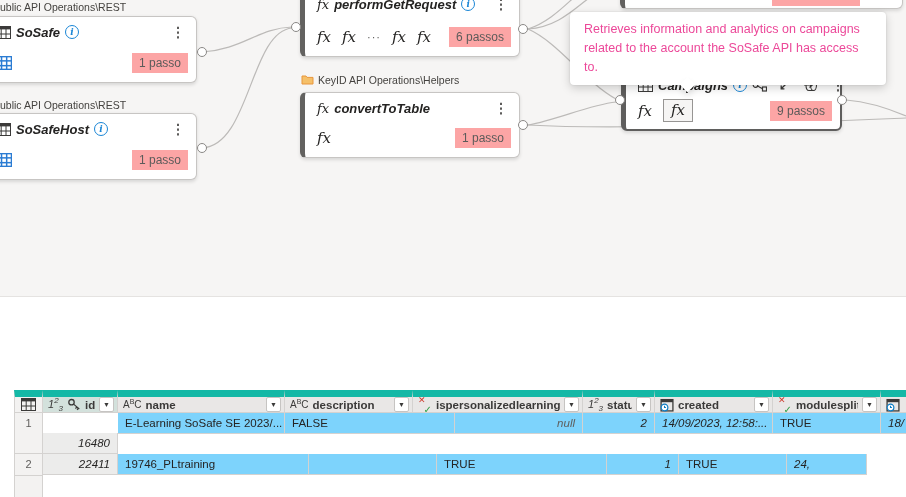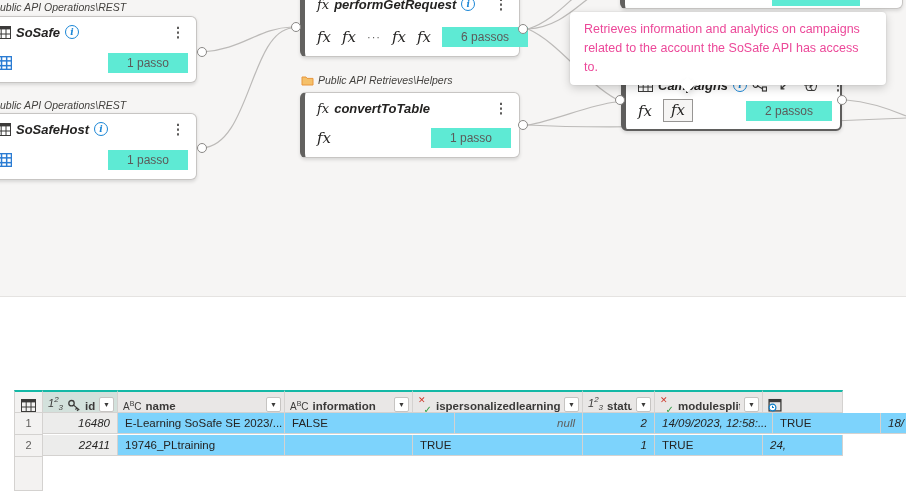--- a/index.html
+++ b/index.html
@@ -4,28 +4,28 @@
 <style>
   * { margin:0; padding:0; box-sizing:border-box; }
   body { font-family:"Liberation Sans",sans-serif; }
   .stage { position:relative; width:906px; height:497px; background:#fff; overflow:hidden; }
 
   
   .canvas { position:absolute; left:0; top:0; width:906px; height:297px; background:#f6f5f4; border-bottom:1px solid #e5e3e1; }
   .wires { position:absolute; left:0; top:0; }
   .wire { fill:none; stroke:#bcbab8; stroke-width:1.2; }
 
-  .group-label { position:absolute; font-size:10.5px; color:#44423f; white-space:nowrap; display:flex; align-items:flex-end; gap:4px;font-style:italic; }
+  .group-label { position:absolute; font-size:10.5px; color:#44423f; white-space:nowrap; display:flex; align-items:flex-start; gap:4px; }
 
   .node { position:absolute; background:#fff; border:1px solid #c7c5c3; border-left:5px solid #636260; border-radius:6px;
           box-shadow:0 1.6px 3.6px rgba(0,0,0,.12); display:flex; flex-direction:column; justify-content:space-between; }
   .node.selected { border:2px solid #5f5e5d; border-left:5px solid #5f5e5d; }
   .node-title { display:flex; align-items:center; gap:5px; padding:7px 9px 2px 12px; font-size:13px; font-style:italic; font-weight:bold; color:#252423; white-space:nowrap; }
   .node-steps { display:flex; align-items:center; gap:11px; padding:3px 8px 9px 12px; }
-  .badge { margin-left:auto; background:#5eead4; color:#5c5b5a; font-size:12px; font-style:normal; font-weight:normal; padding:3px 19px; white-space:nowrap; }
+  .badge { margin-left:auto; background:#fca5a5; color:#5c5b5a; font-size:12px; font-style:normal; font-weight:normal; padding:3px 7px; white-space:nowrap; }
   .fx { font-family:"DejaVu Serif",serif; font-style:italic; font-size:15px; color:#252423; font-weight:normal; }
   .fx.title-fx { font-size:13px; }
   .stepbox { border:1px solid #979593; background:#f6f5f4; padding:1px 7px 2px 7px; }
   .ellipsis { color:#5c5b5a; font-size:11px; letter-spacing:1px; }
   .info { width:14px; height:14px; border:1.2px solid #1a86d6; border-radius:50%; color:#1a86d6; font-size:9px;
           font-family:"DejaVu Serif",serif; font-style:italic; font-weight:bold; display:inline-flex; align-items:center; justify-content:center; flex:none; }
   .kebab { color:#5c5b5a; font-size:14px; font-style:normal; font-weight:bold; padding:0 2px; }
   .push { margin-left:auto; }
   .title-icons { margin-left:auto; display:flex; align-items:center; gap:11px; }
   .connector { position:absolute; width:10px; height:10px; background:#fff; border:1.6px solid #8a8886; border-radius:50%; z-index:6; }
@@ -34,21 +34,21 @@
              box-shadow:0 3px 10px rgba(0,0,0,.18), 0 0 2px rgba(0,0,0,.12); font-size:12.5px; line-height:19px; color:#ec4899; z-index:7; }
   .tooltip-caret { position:absolute; left:112px; bottom:-5px; width:11px; height:11px; background:#fff; transform:rotate(45deg); box-shadow:3px 3px 6px rgba(0,0,0,.10); }
 
   
   .formulabar { position:absolute; left:0; top:297px; width:906px; height:93px; background:#fff; }
 
   
   .ptable { position:absolute; left:14px; top:390px; width:900px; }
   .trow { display:flex; }
   .cell { border-right:1px solid #d4d2d0; border-bottom:1px solid #d4d2d0; overflow:hidden; white-space:nowrap; flex:none; }
-  .hcell { height:23px; background:#e9e7e6; border-top:2px solid #14b8a6; display:flex; align-items:flex-end; gap:4px; padding:0 3px 0 5px;
+  .hcell { height:23px; background:#e9e7e6; border-top:7px solid #14b8a6; display:flex; align-items:center; gap:4px; padding:0 3px 0 5px;
            font-size:11.5px; font-weight:bold; color:#3b3a39; }
   .hcell.sel { background:#d3e1dc; }
   .corner { justify-content:center; padding:0; }
   .gutter { width:29px; background:#f3f2f1; border-left:1px solid #d4d2d0; text-align:center; color:#5e5d5b; font-size:11px; line-height:21px; }
   .dcell { height:21px; font-size:11.5px; color:#252423; line-height:20px; padding:0 7px; background:#7dd3fc; }
   .dcell.sel { background:#ececeb; }
   .v-num { font-style:italic; text-align:right; }
   .v-date { font-style:italic; }
   .v-null { font-style:italic; text-align:right; color:#5f5e5c; }
   .dd { margin-left:auto; width:15px; height:15px; border:1px solid #c6c4c2; border-radius:2px; background:#fff;
@@ -84,21 +84,21 @@
     <div class="group-label" style="left:0;top:1px;">
       <span>ublic API Operations\REST</span>
     </div>
     <div class="group-label" style="left:0;top:99px;">
       <span>ublic API Operations\REST</span>
     </div>
     <div class="group-label" style="left:301px;top:74px;">
       <svg class="glyph" width="13" height="11" viewBox="0 0 13 11">
         <path d="M1 2 h4 l1 1.4 h6 v6.6 h-11 z" fill="#f5c069" stroke="#e8963c" stroke-width="1"></path>
       </svg>
-      <span>Public API Retrieves\Helpers</span>
+      <span>KeyID API Operations\Helpers</span>
     </div>
 
     <div class="node" style="left:620px;top:-48px;width:283px;height:57px;">
       <span class="badge" style="position:absolute;right:42px;bottom:2px;width:88px;height:20px;"></span>
     </div>
 
     <div class="node" style="left:-21px;top:16px;width:218px;height:67px;">
       <div class="node-title">
         <svg class="glyph" width="15" height="13" viewBox="0 0 15 13">
           <rect x="0.5" y="0.5" width="14" height="12" fill="none" stroke="#3b3a39"></rect>
@@ -202,21 +202,21 @@
             <ellipse cx="10.5" cy="7" rx="3" ry="5.5" fill="none" stroke="#3b3a39" stroke-width="1.1"></ellipse>
             <path d="M10.5 1.5 H6 C4.3 1.5 3 3.9 3 7 C3 10.1 4.3 12.5 6 12.5 H10.5" fill="none" stroke="#3b3a39" stroke-width="1.1"></path>
             <path d="M1 7 H9 M6.5 4.5 L9.3 7 L6.5 9.5" fill="none" stroke="#3b3a39" stroke-width="1.2"></path>
           </svg>
           <span class="kebab">⋮</span>
         </span>
       </div>
       <div class="node-steps" style="padding-bottom:7px;">
         <span class="fx">fx</span>
         <span class="stepbox"><span class="fx">fx</span></span>
-        <span class="badge">2 passos</span>
+        <span class="badge">9 passos</span>
       </div>
     </div>
 
     <div class="connector" style="left:197px;top:47px;"></div>
     <div class="connector" style="left:197px;top:143px;"></div>
     <div class="connector" style="left:291px;top:22px;"></div>
     <div class="connector" style="left:518px;top:24px;"></div>
     <div class="connector" style="left:518px;top:120px;"></div>
     <div class="connector" style="left:615px;top:95px;"></div>
     <div class="connector" style="left:837px;top:95px;"></div>
@@ -254,36 +254,46 @@
         <span class="hlabel">id</span>
         <span class="dd">▼</span>
       </div>
       <div class="cell hcell" style="width:167px;">
         <span class="abc"><span>A</span><sup>B</sup><span>C</span></span>
         <span class="hlabel">name</span>
         <span class="dd">▼</span>
       </div>
       <div class="cell hcell" style="width:128px;">
         <span class="abc"><span>A</span><sup>B</sup><span>C</span></span>
-        <span class="hlabel">information</span>
+        <span class="hlabel">description</span>
         <span class="dd">▼</span>
       </div>
       <div class="cell hcell" style="width:170px;">
         <span class="tf">
             <span class="x">✕</span>
             <span class="c">✓</span>
           </span>
         <span class="hlabel">ispersonalizedlearning</span>
         <span class="dd">▼</span>
       </div>
       <div class="cell hcell" style="width:72px;">
         <span class="n123"><span>1</span><sup>2</sup><sub>3</sub></span>
         <span class="hlabel">status</span>
         <span class="dd">▼</span>
       </div>
+      <div class="cell hcell" style="width:118px;">
+        <svg class="glyph" width="14" height="14" viewBox="0 0 13 13">
+          <rect x="1" y="1.5" width="11" height="10.5" fill="none" stroke="#3b3a39" stroke-width="1.2"></rect>
+          <rect x="1" y="1.5" width="11" height="2.4" fill="#3b3a39"></rect>
+          <circle cx="4.2" cy="8.8" r="3.1" fill="#fff" stroke="#0a7bc4" stroke-width="1.1"></circle>
+          <path d="M4.2 7.3 v1.5 h1.3" stroke="#0a7bc4" fill="none" stroke-width="1"></path>
+        </svg>
+        <span class="hlabel">created</span>
+        <span class="dd">▼</span>
+      </div>
       <div class="cell hcell" style="width:108px;">
         <span class="tf">
             <span class="x">✕</span>
             <span class="c">✓</span>
           </span>
         <span class="hlabel">modulesplit</span>
         <span class="dd">▼</span>
       </div>
       <div class="cell hcell" style="width:80px;">
         <svg class="glyph" width="14" height="14" viewBox="0 0 13 13">
@@ -291,34 +301,34 @@
           <rect x="1" y="1.5" width="11" height="2.4" fill="#3b3a39"></rect>
           <circle cx="4.2" cy="8.8" r="3.1" fill="#fff" stroke="#0a7bc4" stroke-width="1.1"></circle>
           <path d="M4.2 7.3 v1.5 h1.3" stroke="#0a7bc4" fill="none" stroke-width="1"></path>
         </svg>
         <span class="hlabel"></span>
       </div>
     </div>
 
     <div class="trow">
       <div class="cell gutter">1</div>
-      <div class="cell dcell sel v-num" style="width:75px;">16480</div>
+      <div class="cell dcell sel v-num" style="width:75px;margin-top:20px;">16480</div>
       <div class="cell dcell" style="width:167px;">E-Learning SoSafe SE 2023/...</div>
       <div class="cell dcell" style="width:170px;">FALSE</div>
       <div class="cell dcell v-null" style="width:128px;">null</div>
       <div class="cell dcell v-num" style="width:72px;">2</div>
       <div class="cell dcell v-date" style="width:118px;">14/09/2023, 12:58:...</div>
       <div class="cell dcell" style="width:108px;">TRUE</div>
       <div class="cell dcell v-date" style="width:80px;">18/</div>
     </div>
 
     <div class="trow">
       <div class="cell gutter">2</div>
       <div class="cell dcell sel v-num" style="width:75px;">22411</div>
-      <div class="cell dcell" style="width:167px;">19746_PLtraining</div>
+      <div class="cell dcell" style="width:191px;">19746_PLtraining</div>
       <div class="cell dcell" style="width:128px;"></div>
       <div class="cell dcell" style="width:170px;">TRUE</div>
       <div class="cell dcell v-num" style="width:72px;">1</div>
       <div class="cell dcell" style="width:108px;">TRUE</div>
       <div class="cell dcell v-date" style="width:80px;">24,</div>
     </div>
 
     <div class="trow">
       <div class="cell gutter gutter-cont"></div>
     </div>

